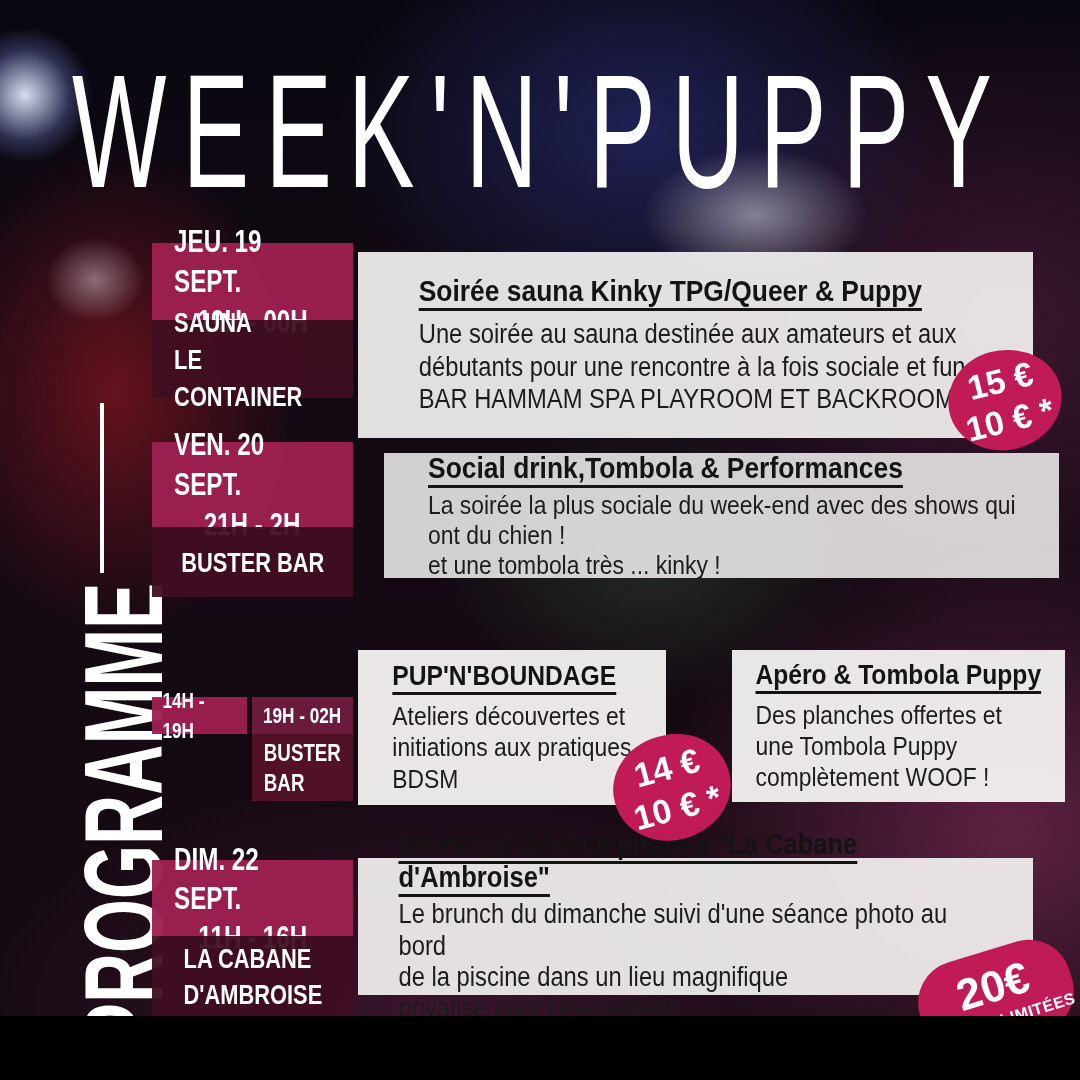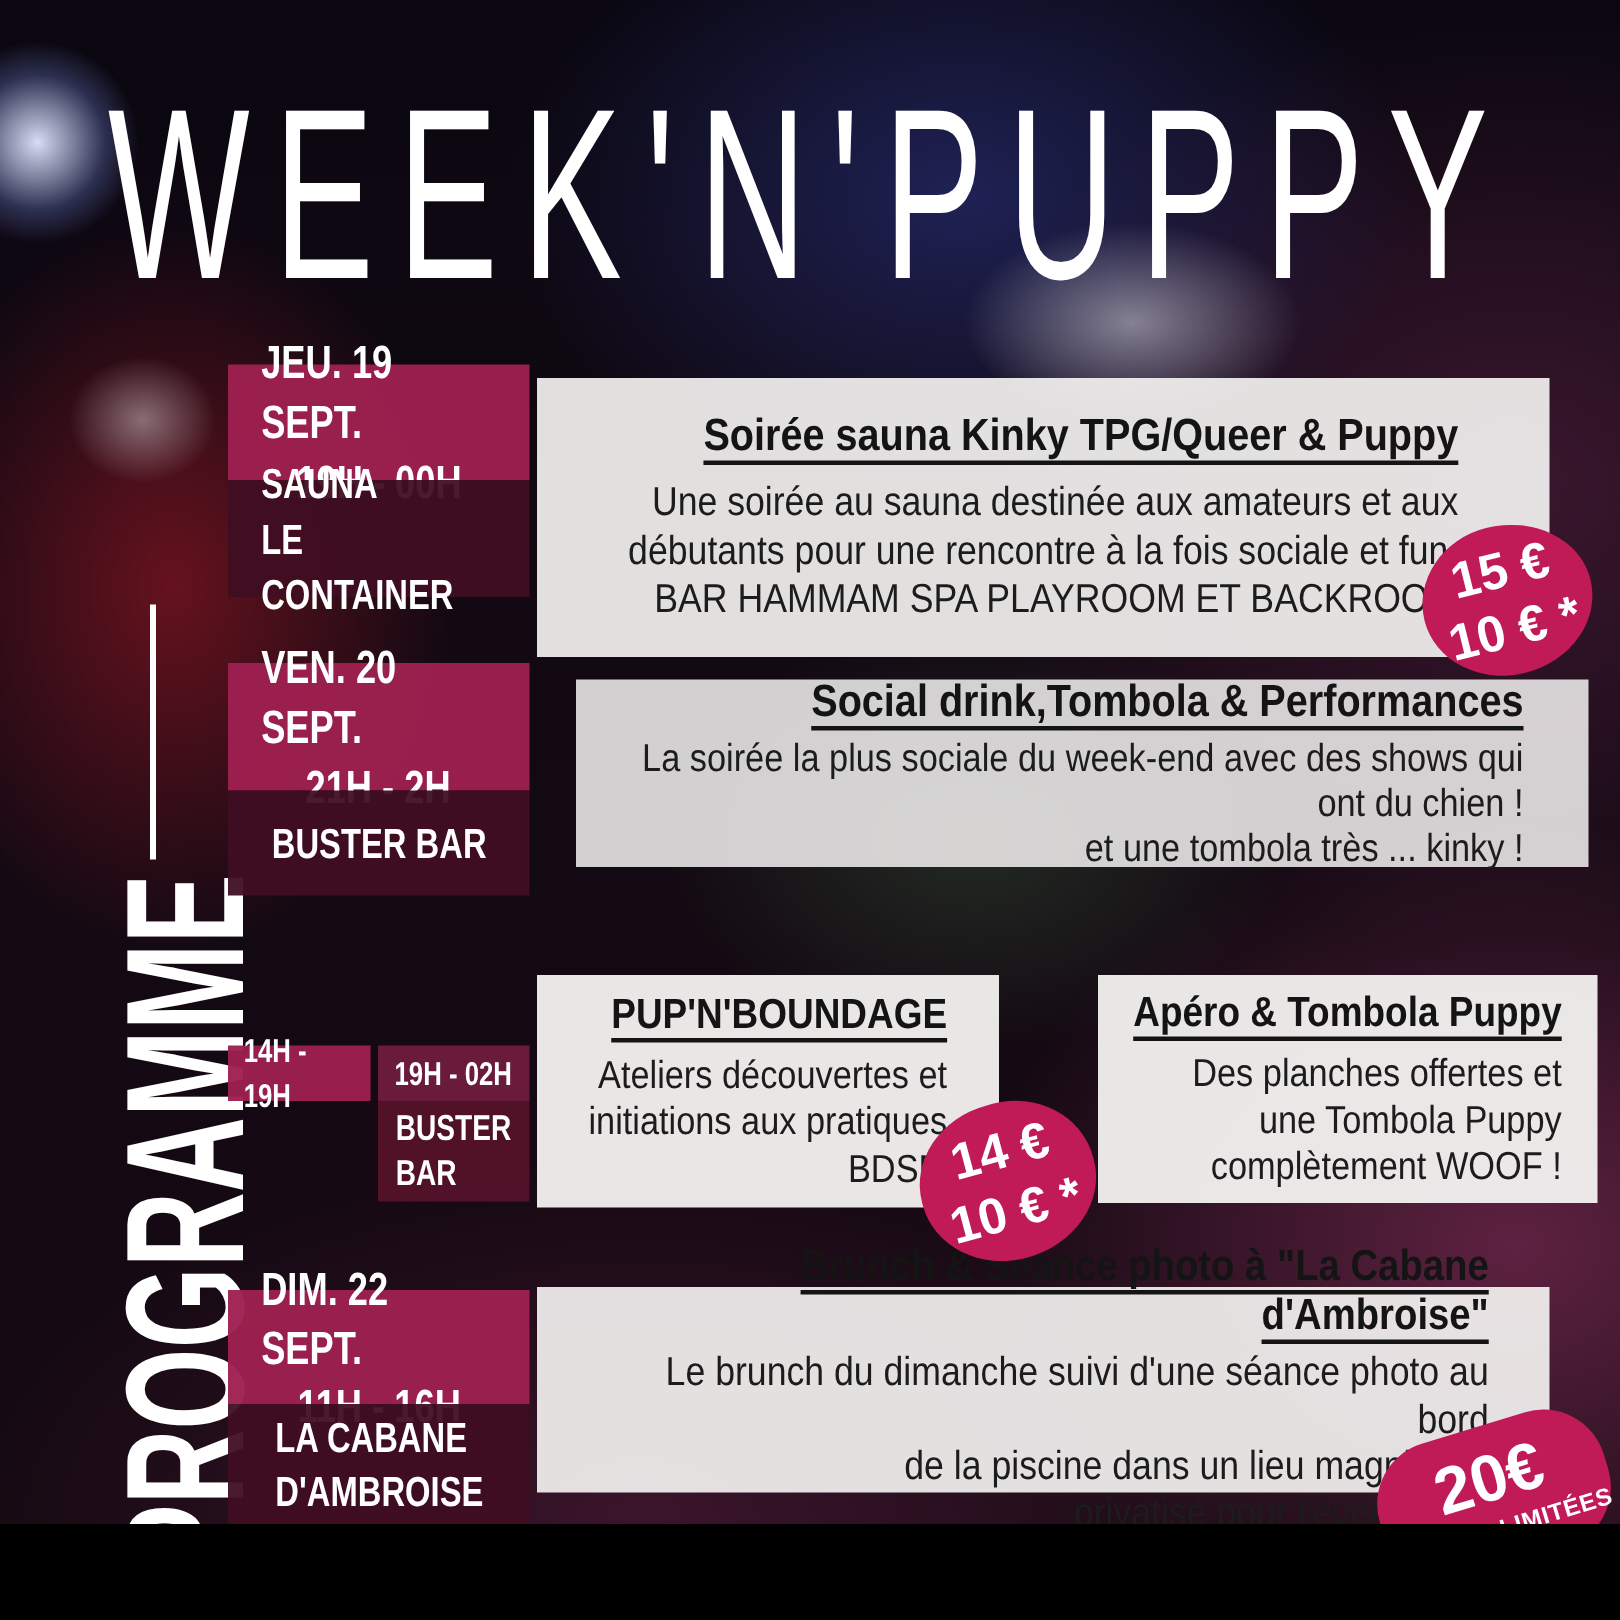--- a/index.html
+++ b/index.html
@@ -56,21 +56,21 @@
   .time-sm { font-size:22px; font-weight:bold; line-height:30px; }
   .traxx-line { font-size:29px; font-weight:bold; }
   .bb-line { font-size:24px; font-weight:bold; line-height:30px; }
   .e4-date { top:860px; height:76px; }
   .e4-date .date-line { line-height:39px; }
   .e4-venue { top:936px; height:82px; }
   .e4-venue .venue-line { line-height:36px; }
 
   .card {
     position:absolute; background:rgba(242,240,239,0.93);
-    display:flex; align-items:center; justify-content:center; text-align:right;
+    display:flex; align-items:center; justify-content:center; text-align:left;
   }
   .card-inner { transform:scaleX(0.88); transform-origin:50% 50%; }
   .card-title {
     font-weight:bold; font-size:30px; color:#141414; white-space:pre-line;
     text-decoration:underline; text-decoration-thickness:3px; text-underline-offset:7px;
     margin-bottom:10px;
   }
   .card-body { font-size:27px; line-height:1.2; color:#1c1c1c; white-space:pre-line; }
   .e1-card { left:358px; top:252px; width:675px; height:186px; }
   .e2-card { left:358px; top:453px; width:675px; height:125px; background:rgba(240,238,238,0.87);margin-left:26px; }

